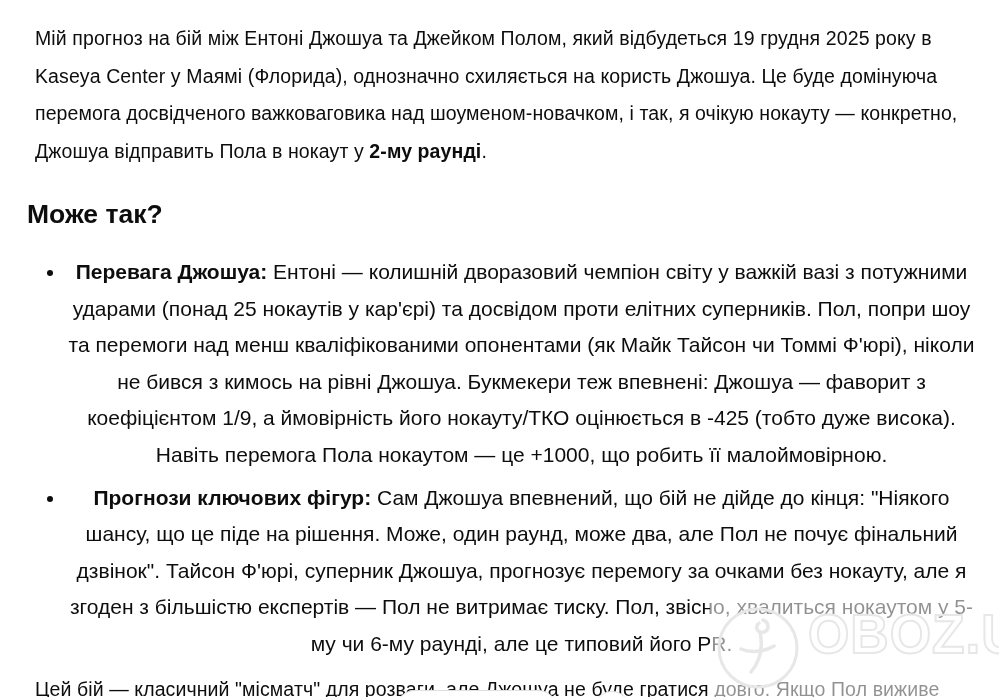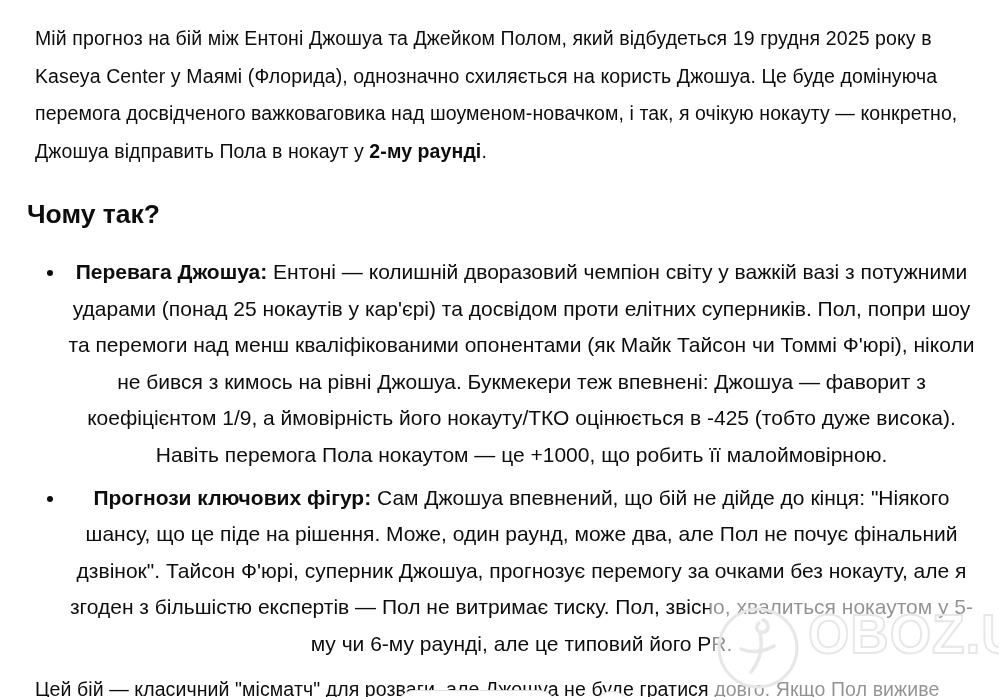--- a/index.html
+++ b/index.html
@@ -104,21 +104,21 @@
     box-sizing: border-box;
   }
 </style>
 </head>
 <body>
 
 <div class="article">
 
   <p class="para intro"><span>Мій прогноз на бій між Ентоні Джошуа та Джейком Полом, який відбудеться 19 грудня 2025 року в Kaseya Center у Маямі (Флорида), однозначно схиляється на користь Джошуа. Це буде домінуюча перемога досвідченого важковаговика над шоуменом-новачком, і так, я очікую нокауту — конкретно, Джошуа відправить Пола в нокаут у </span><b>2-му раунді</b><span>.</span></p>
 
-  <h2 class="section-heading">Чому так?</h2>
+  <h2 class="section-heading">Може так?</h2>
 
   <ul class="reasons">
     <li><span class="bullet-label">Перевага Джошуа</span><span class="bullet-label">: </span><span>Ентоні — колишній дворазовий чемпіон світу у важкій вазі з потужними ударами (понад 25 нокаутів у кар'єрі) та досвідом проти елітних суперників. Пол, попри шоу та перемоги над менш кваліфікованими опонентами (як Майк Тайсон чи Томмі Ф'юрі), ніколи не бився з кимось на рівні Джошуа. Букмекери теж впевнені: Джошуа — фаворит з коефіцієнтом 1/9, а ймовірність його нокауту/ТКО оцінюється в -425 (тобто дуже висока). Навіть перемога Пола нокаутом — це +1000, що робить її малоймовірною.</span></li>
     <li><span class="bullet-label">Прогнози ключових фігур</span><span class="bullet-label">: </span><span>Сам Джошуа впевнений, що бій не дійде до кінця: "Ніякого шансу, що це піде на рішення. Може, один раунд, може два, але Пол не почує фінальний дзвінок". Тайсон Ф'юрі, суперник Джошуа, прогнозує перемогу за очками без нокауту, але я згоден з більшістю експертів — Пол не витримає тиску. Пол, звісно, хвалиться нокаутом у 5-му чи 6-му раунді, але це типовий його PR.</span></li>
   </ul>
 
   <p class="para outro">Цей бій — класичний "місматч" для розваги, але Джошуа не буде гратися довго. Якщо Пол виживе перший раунд, другий стане для нього останнім. Дивіться на Netflix — буде видовищно!</p>
 
 </div>
 

